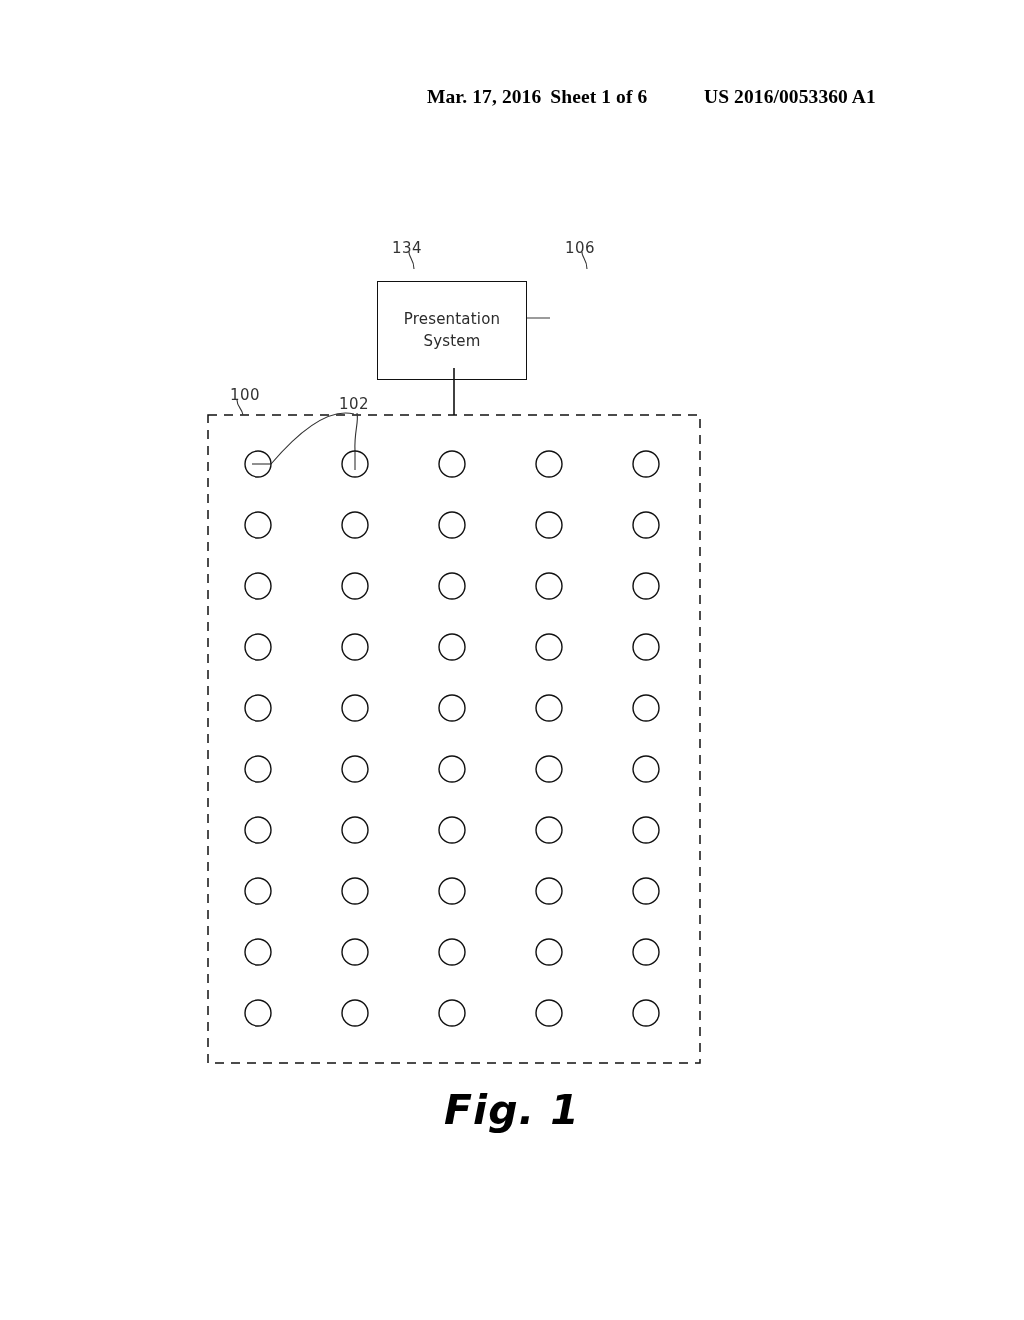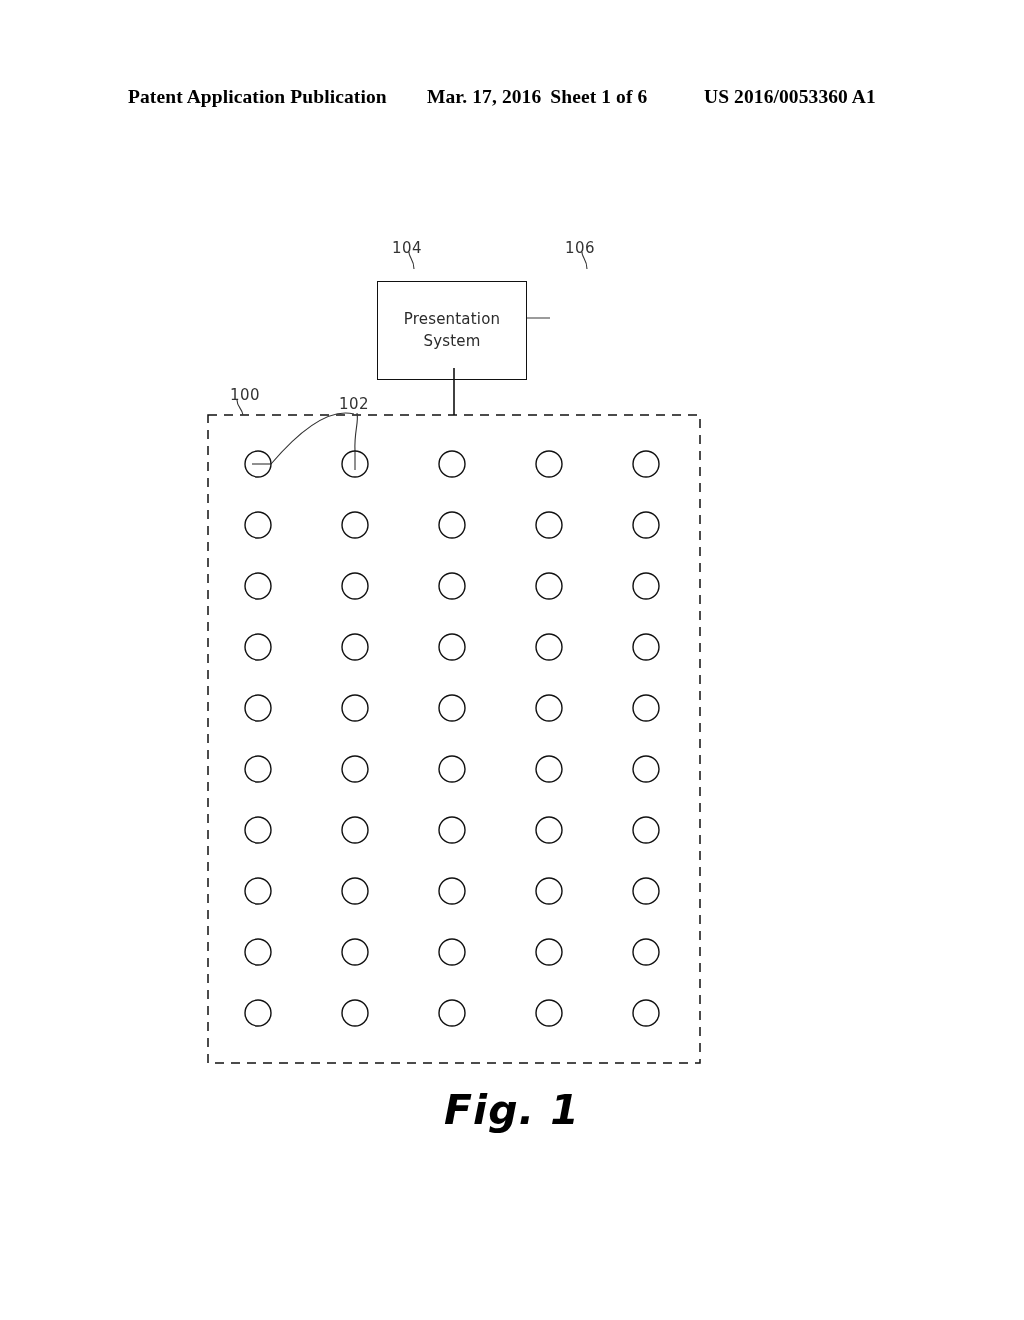--- a/index.html
+++ b/index.html
@@ -122,21 +122,20 @@
     font-style: italic;
     font-size: 41px;
     letter-spacing: 1px;
     color: #000000;
   }
 </style>
 </head>
 <body>
 
 <div id="page-header">
-  <span class="hdr-left">Patent Application Publication</span>
   <span class="hdr-mid">
     <span class="mid-date">Mar. 17, 2016</span><span class="mid-sheet">Sheet 1 of 6</span>
   </span>
   <span class="hdr-right">US 2016/0053360 A1</span>
 </div>
 
 <div id="figure-canvas">
 
   <svg id="figure-svg" width="1024" height="1320" viewBox="0 0 1024 1320">
 
@@ -211,19 +210,19 @@
         <circle cx="549" cy="1013" r="13" fill="none" stroke="#111111" stroke-width="1.4"></circle>
         <circle cx="646" cy="1013" r="13" fill="none" stroke="#111111" stroke-width="1.4"></circle>
       </g>
   </svg>
 
   <div class="block-box" id="box-presentation-system">
     <span class="block-label">Presentation<br>System</span>
   </div>
 
 
-  <span class="ref-num" id="ref-104">104</span>
+  <span class="ref-num" id="ref-104">134</span>
   <span class="ref-num" id="ref-106">106</span>
   <span class="ref-num" id="ref-100">100</span>
   <span class="ref-num" id="ref-102">102</span>
 
   <div id="figure-caption">Fig. 1</div>
 </div>
 
 </body></html>

